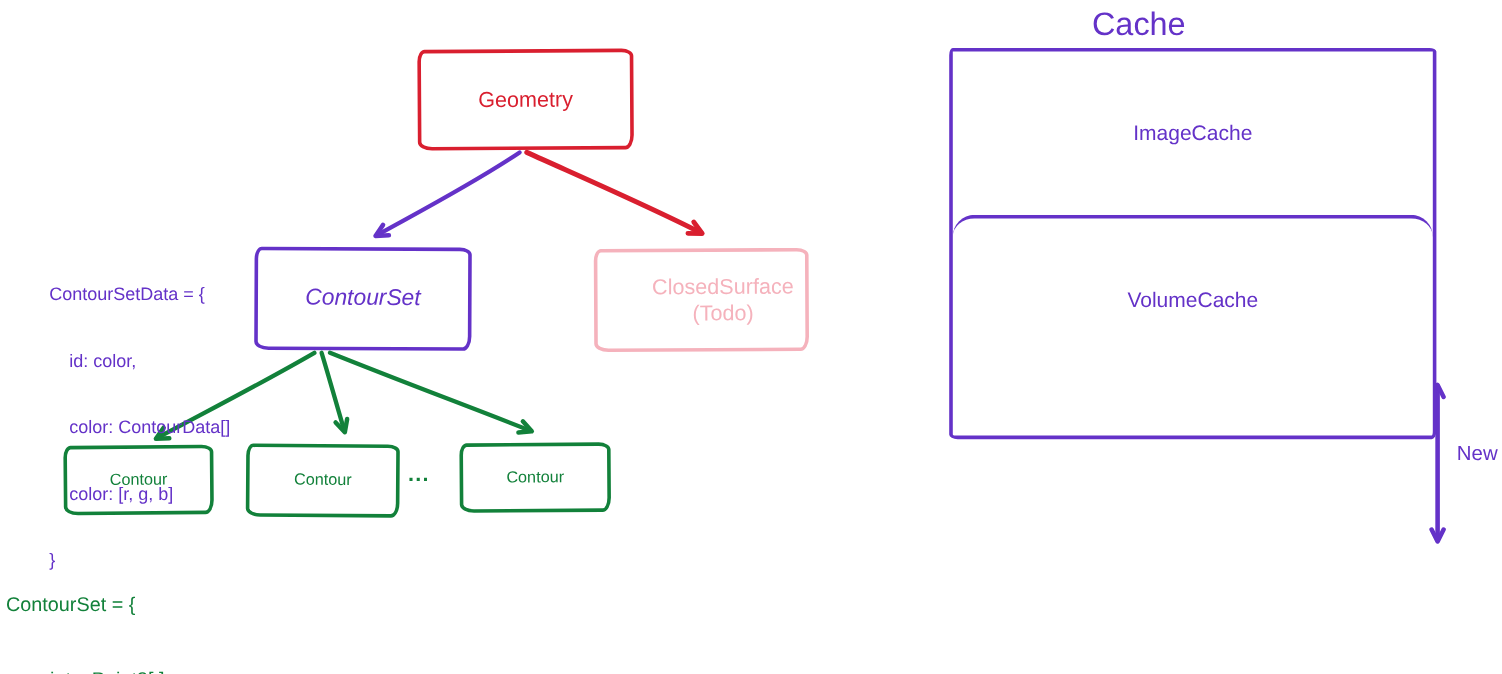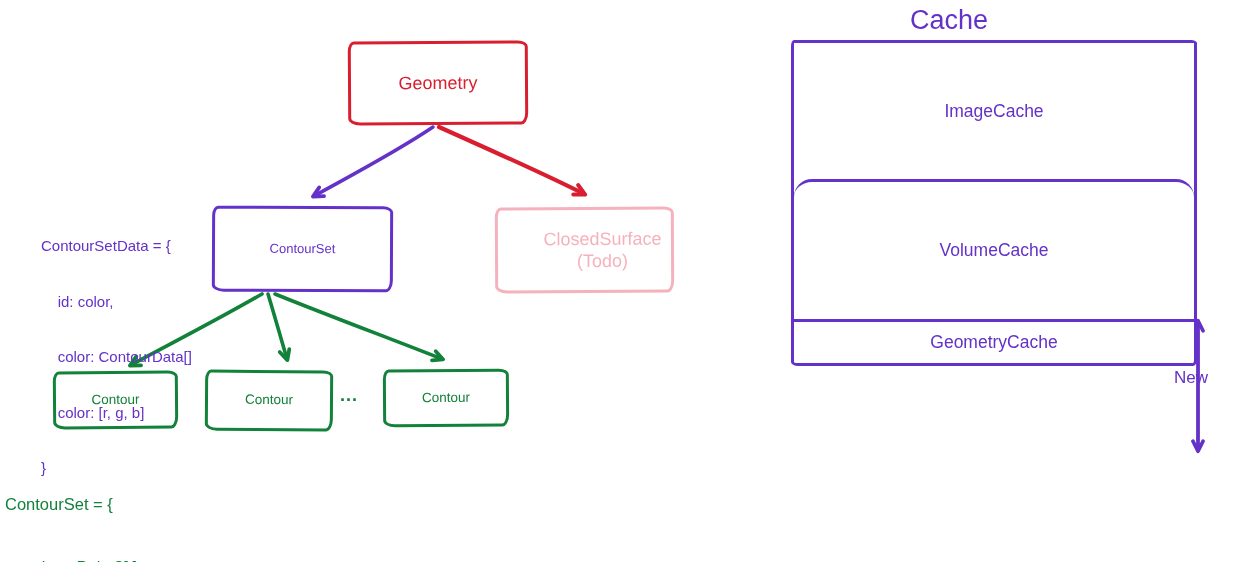--- a/index.html
+++ b/index.html
@@ -47,22 +47,23 @@
     left: 348px; top: 41px; width: 180px; height: 84px;
     border: 3.5px solid var(--red);
     color: var(--red);
     font-size: 18px;
     transform: rotate(-0.35deg);
   }
   .node-contourset {
     left: 212px; top: 206px; width: 181px; height: 86px;
     border: 3.5px solid var(--purple);
     color: var(--purple);
-    font-size: 13px;
+    font-size: 19px;
     transform: rotate(0.25deg);
+    font-style: italic;
   }
   .node-closedsurface {
     left: 495px; top: 207px; width: 179px; height: 86px;
     border: 3.5px solid var(--pink);
     color: var(--pink);
     font-size: 18px;
     transform: rotate(-0.3deg);
     padding-left: 36px;
   }
   .node-contour {
@@ -127,21 +128,21 @@
   }
   .cache-section + .cache-section {
     border-top: 3px solid var(--purple);
   }
   .cache-section-0 { height: 136px; }
   .cache-section-1 { height: 140px; flex: 0 0 auto; border-radius: 18px; }
   .cache-section-2 { flex: 1 1 auto; }
 
   .new-label {
     position: absolute;
-    left: 1174px; top: 368px;
+    left: 1214px; top: 368px;
     color: var(--purple);
     font-size: 17px;
   }
 </style>
 </head>
 <body>
 
 <div class="canvas">
 
   <svg class="arrows-layer" viewBox="0 0 1252 562" xmlns="http://www.w3.org/2000/svg">
@@ -215,20 +216,17 @@
 
   <div class="cache-title">Cache</div>
 
   <div class="cache-box">
     <div class="cache-section cache-section-0">
       <span>ImageCache</span>
     </div>
     <div class="cache-section cache-section-1">
       <span>VolumeCache</span>
     </div>
-    <div class="cache-section cache-section-2">
-      <span>GeometryCache</span>
-    </div>
   </div>
 
   <span class="new-label">New</span>
 
 </div>
 
 </body></html>

